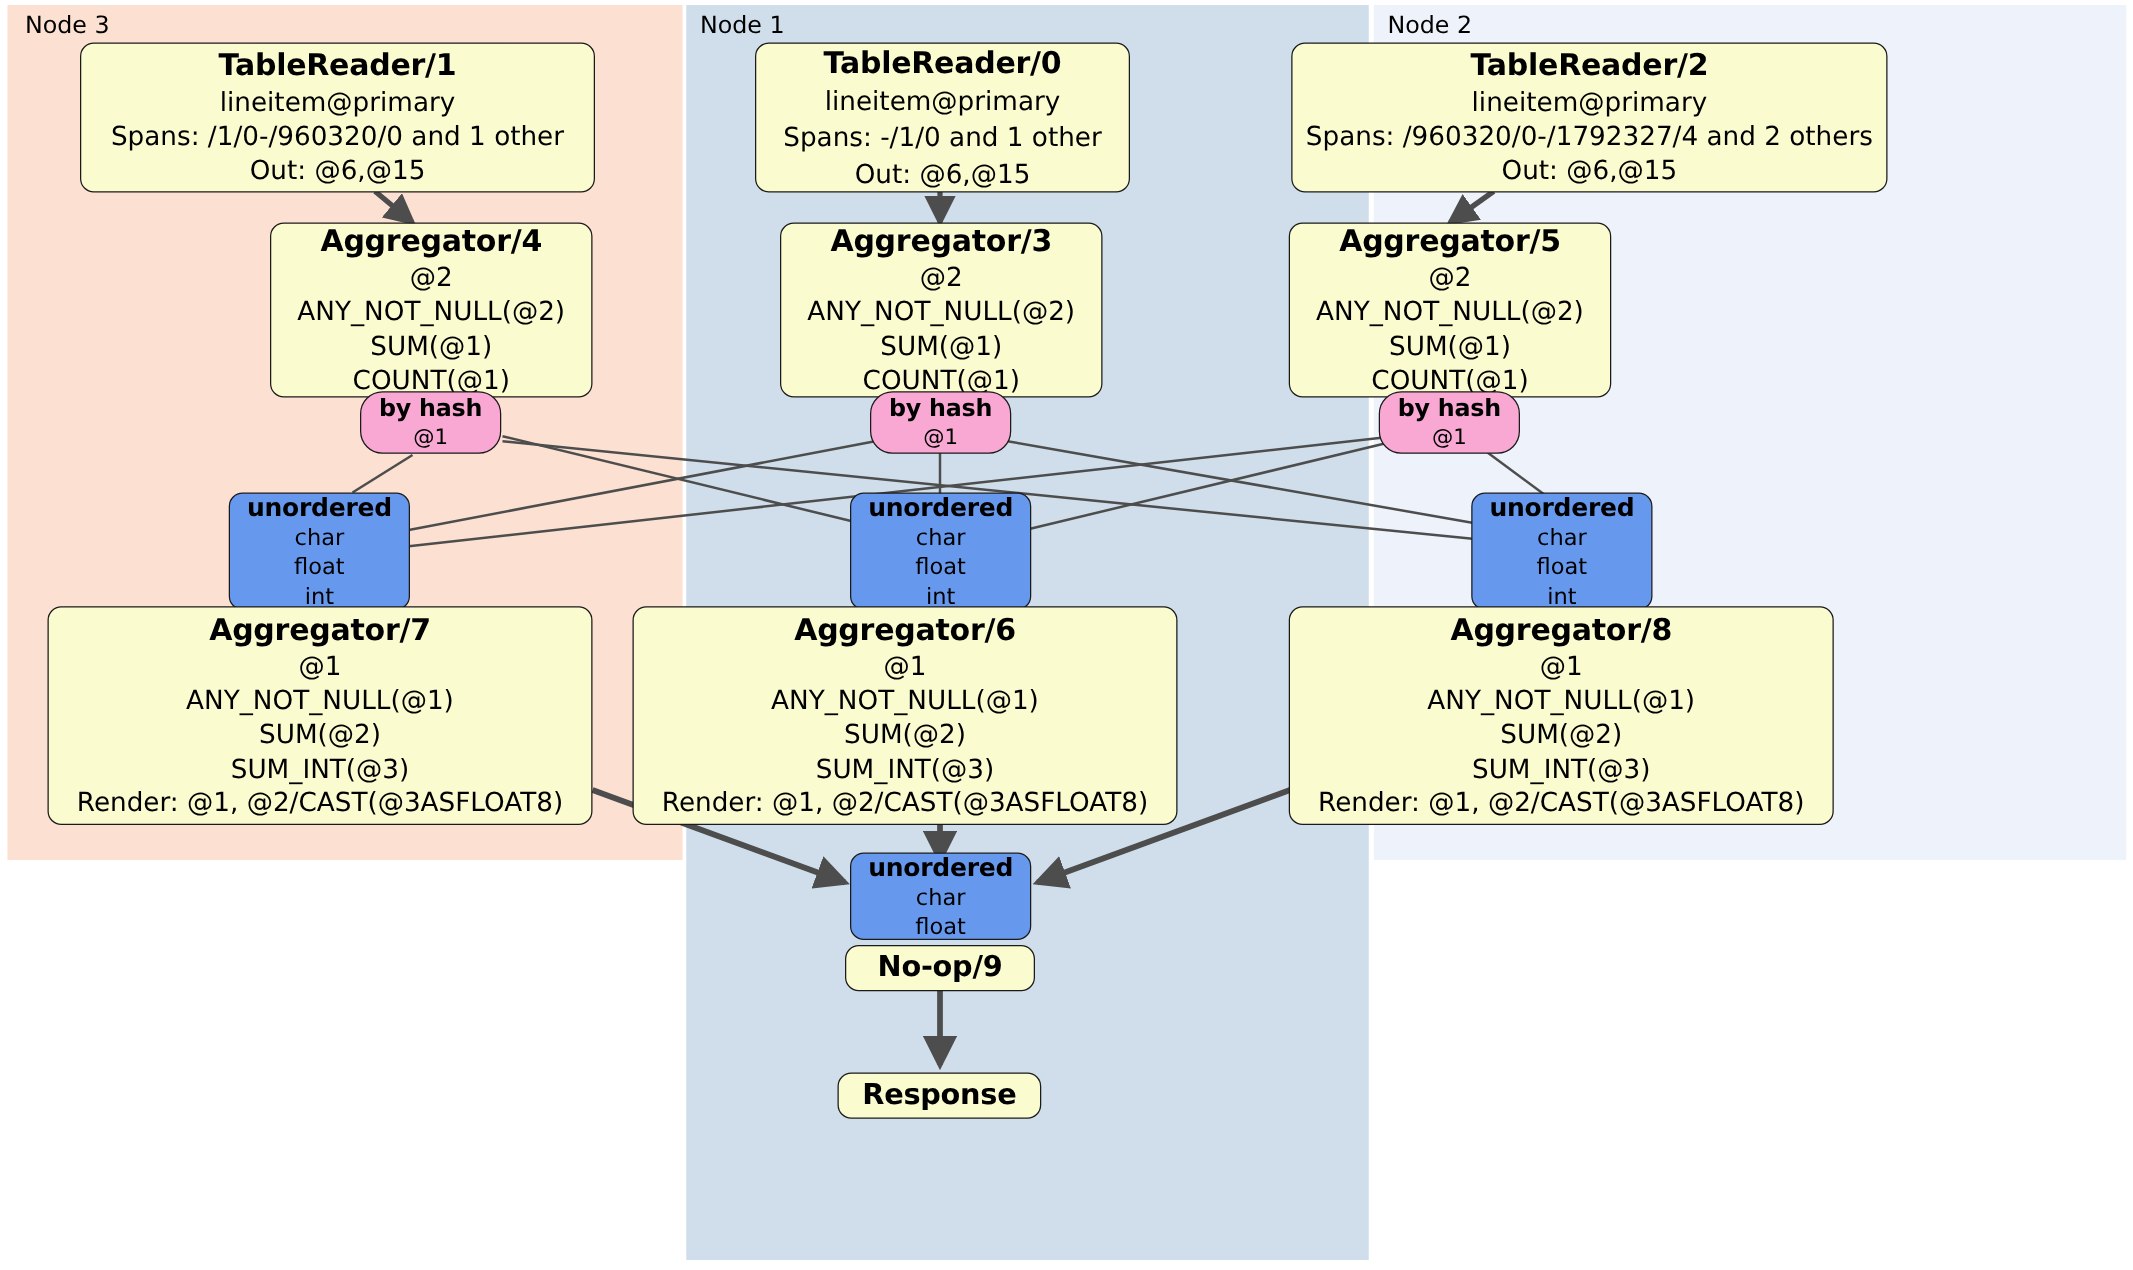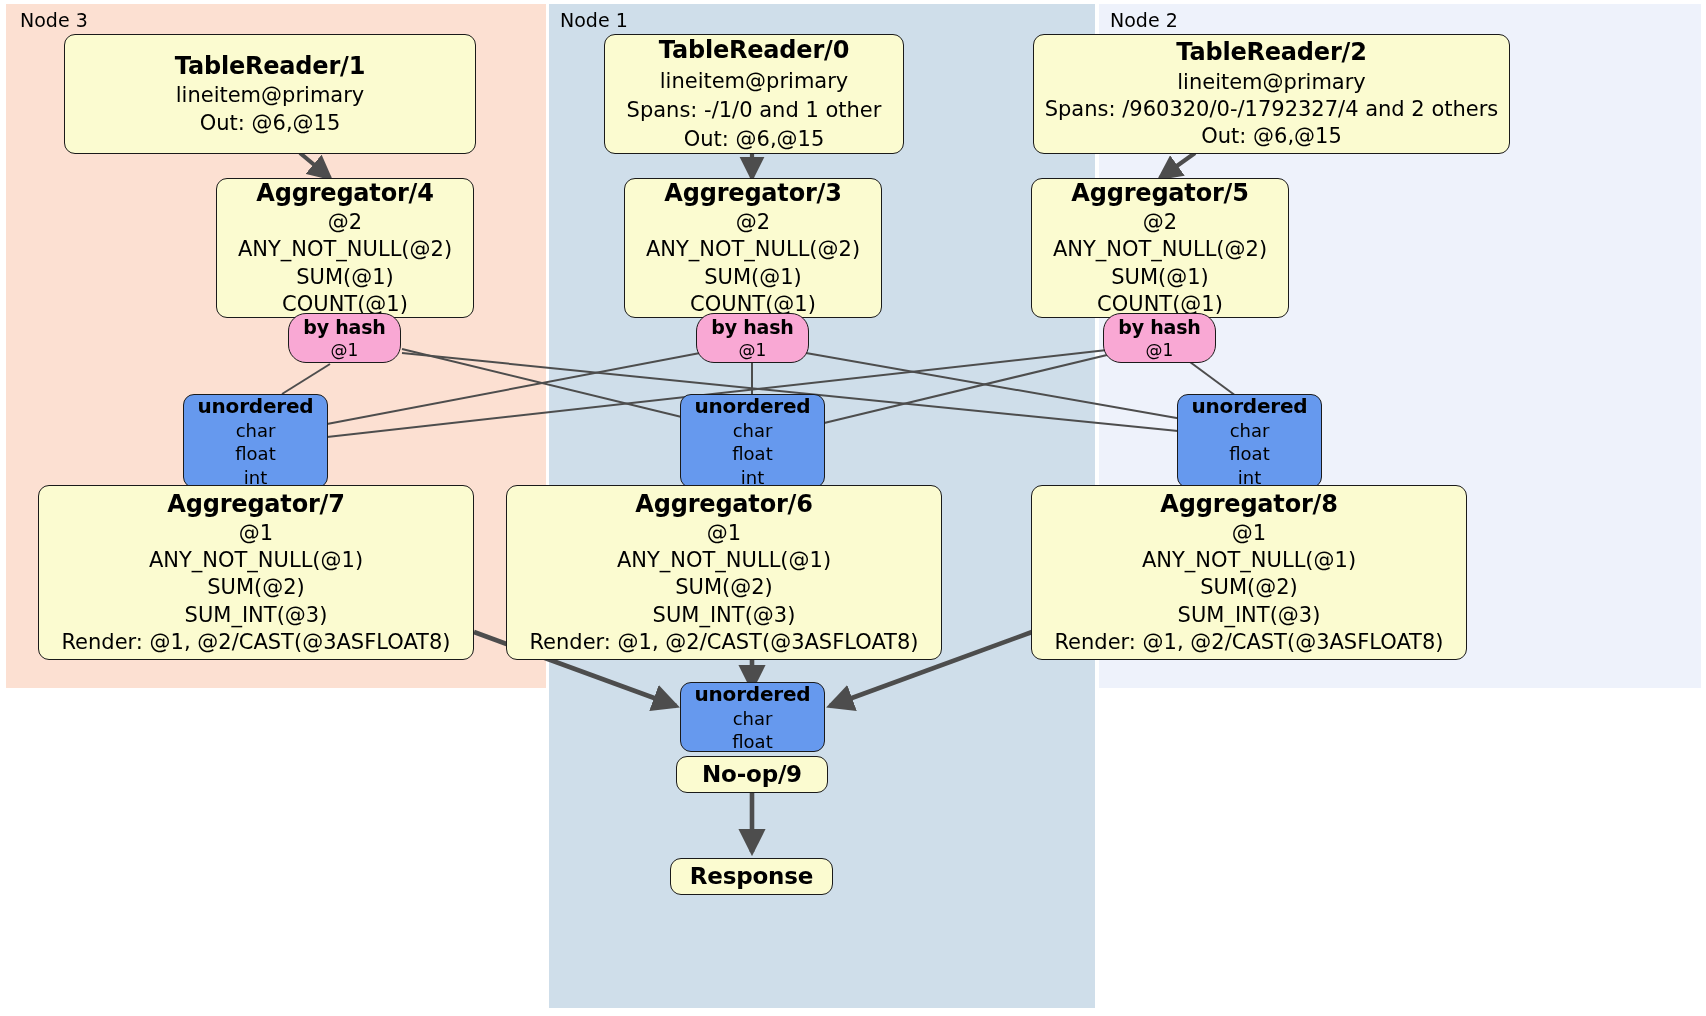--- a/index.html
+++ b/index.html
@@ -130,20 +130,21 @@
     <path d="M 752 660 L 752 688" stroke="#4d4d4d" stroke-width="4.6" fill="none" marker-end="url(#ah)"></path>
 
     <path d="M 1032 632 L 830 706" stroke="#4d4d4d" stroke-width="4.6" fill="none" marker-end="url(#ah)"></path>
 
     <path d="M 752 792 L 752 852" stroke="#4d4d4d" stroke-width="4.6" fill="none" marker-end="url(#ah)"></path>
   </svg>
 
   <div class="box proc" style="left:64px; top:34px; width:412px; height:120px;">
     <div class="ttl">TableReader/1</div>
     <div class="ln">lineitem@primary</div>
+    <div class="ln">Spans: /1/0-/960320/0 and 1 other</div>
     <div class="ln">Out: @6,@15</div>
   </div>
 
   <div class="box proc" style="left:216px; top:178px; width:258px; height:140px;">
     <div class="ttl">Aggregator/4</div>
     <div class="ln">@2</div>
     <div class="ln">ANY_NOT_NULL(@2)</div>
     <div class="ln">SUM(@1)</div>
     <div class="ln">COUNT(@1)</div>
   </div>

